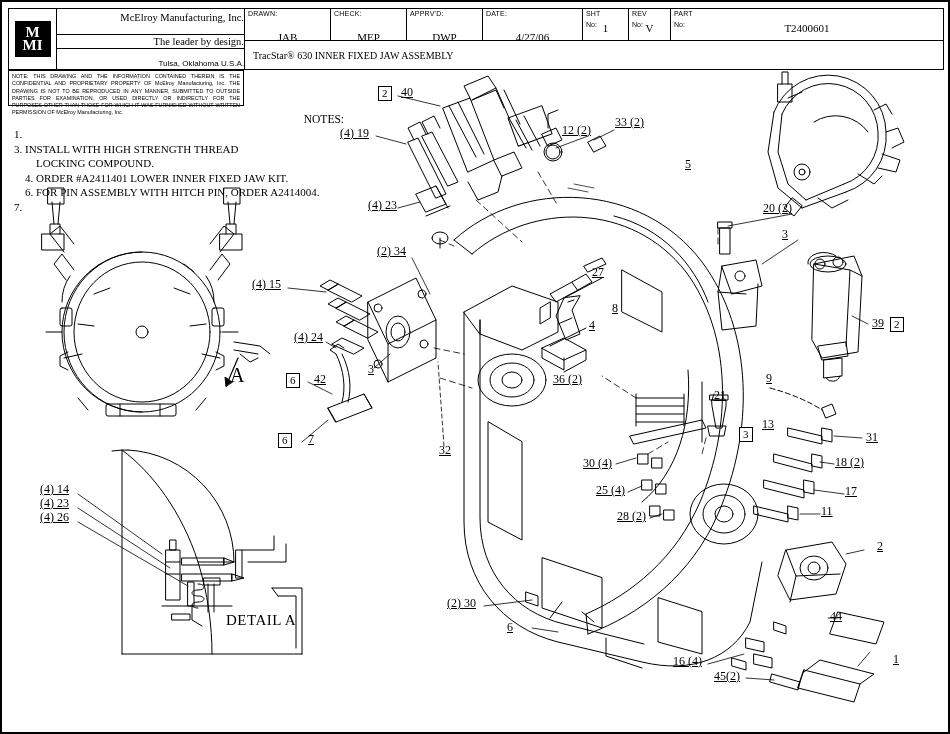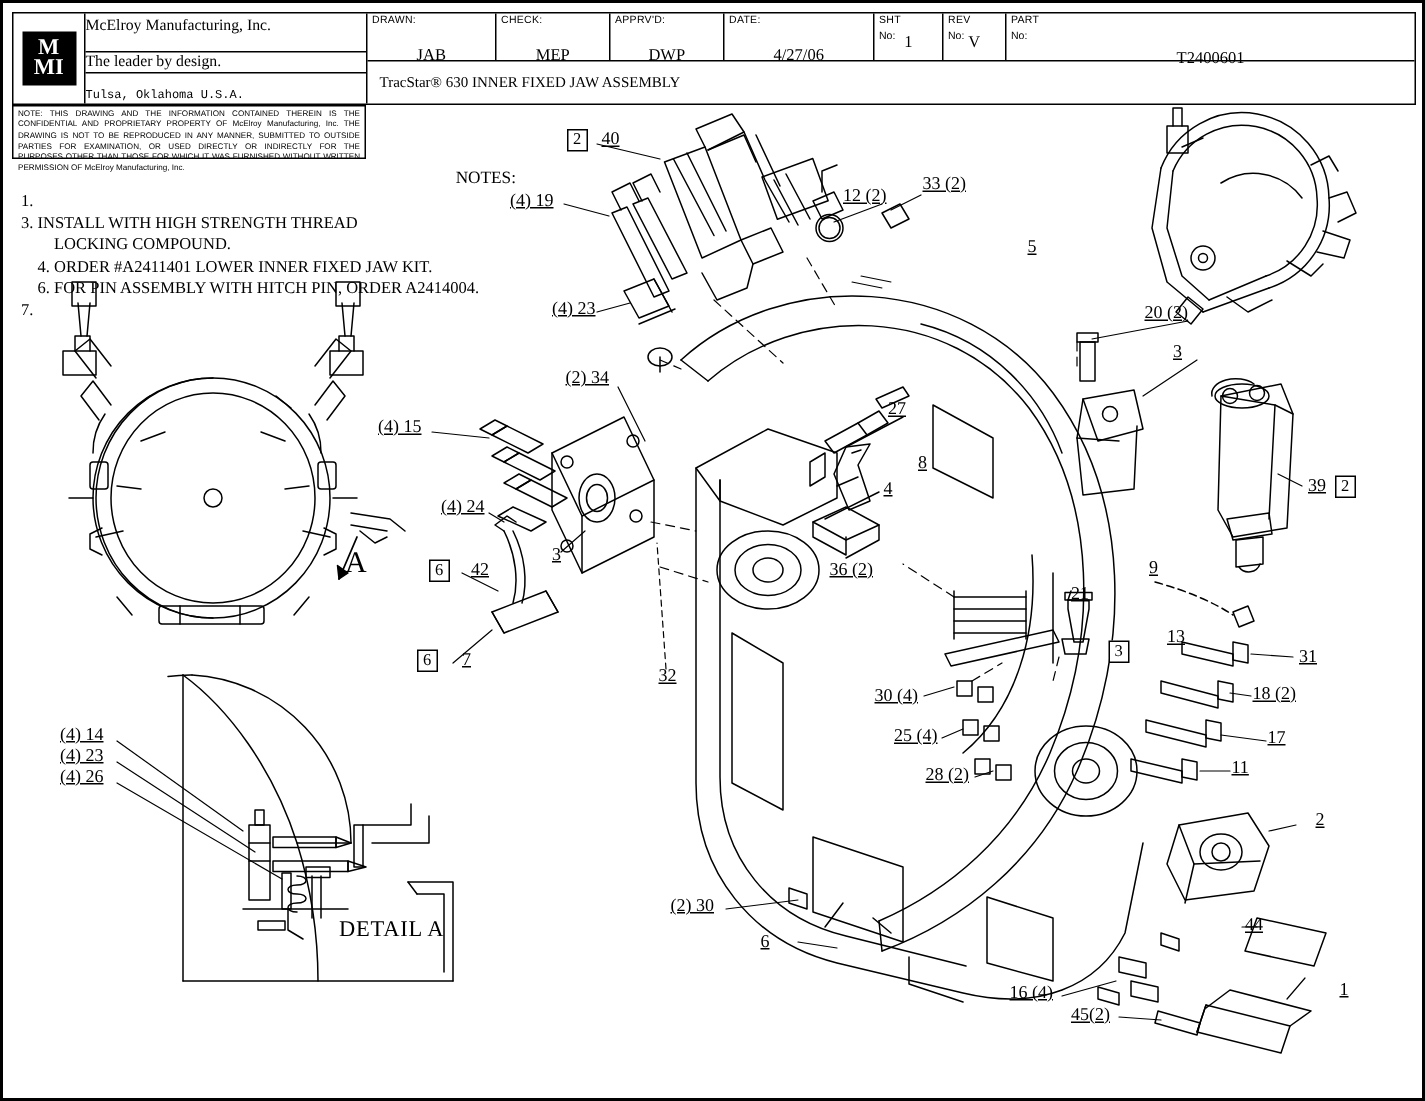--- a/index.html
+++ b/index.html
@@ -56,25 +56,25 @@
     letter-spacing: 0px;
   }
   .tb-company {
     width: 188px;
     border-right: 1.5px solid #000;
     box-sizing: border-box;
     display: flex;
     flex-direction: column;
     justify-content: space-between;
     padding: 3px 0 1px 0;
-    text-align: left;
+    text-align: right;
   }
   .tb-company .c1 { font-size: 10.5px; font-family: "Liberation Serif", serif; }
   .tb-company .c2 { font-size: 10.5px; font-family: "Liberation Serif", serif; border-top: 1px solid #000; border-bottom: 1px solid #000; padding: 1px 0;}
-  .tb-company .c3 { font-size: 8px; font-family: Liberation Mono, monospace; }
+  .tb-company .c3 { font-size: 8px; font-family: Liberation Sans, sans-serif; }
   .tb-right {
     flex: 1;
     display: flex;
     flex-direction: column;
   }
   .tb-fields {
     height: 31px;
     display: flex;
     border-bottom: 1.5px solid #000;
   }
@@ -212,21 +212,21 @@
           <div class="val" style="margin-top:5px">1</div>
         </div>
         <div class="tb-f narrow" style="width:42px">
           <div class="lab">REV</div>
           <div class="lab2">No:</div>
           <div class="val" style="margin-top:5px">V</div>
         </div>
         <div class="tb-f narrow" style="flex:1">
           <div class="lab">PART</div>
           <div class="lab2">No:</div>
-          <div class="val" style="margin-top:16px">T2400601</div>
+          <div class="val" style="margin-top:5px">T2400601</div>
         </div>
       </div>
       <div class="tb-title">TracStar® 630 INNER FIXED JAW ASSEMBLY</div>
     </div>
   </div>
 
   <div class="proprietary">NOTE: THIS DRAWING AND THE INFORMATION CONTAINED THEREIN IS THE CONFIDENTIAL AND PROPRIETARY PROPERTY OF McElroy Manufacturing, Inc. THE DRAWING IS NOT TO BE REPRODUCED IN ANY MANNER, SUBMITTED TO OUTSIDE PARTIES FOR EXAMINATION, OR USED DIRECTLY OR INDIRECTLY FOR THE PURPOSES OTHER THAN THOSE FOR WHICH IT WAS FURNISHED WITHOUT WRITTEN PERMISSION OF McElroy Manufacturing, Inc.</div>
 
   <div class="notes">
     <div class="nhead">NOTES:</div>
@@ -569,21 +569,21 @@
     <span class="lbl" style="left:590px; top:263px">27</span>
     <span class="lbl" style="left:610px; top:299px">8</span>
     <span class="lbl" style="left:587px; top:316px">4</span>
     <span class="lbl" style="left:870px; top:314px">39</span>
     <span class="lbl" style="left:292px; top:328px">(4) 24</span>
     <span class="lbl" style="left:312px; top:370px">42</span>
     <span class="lbl" style="left:366px; top:360px">3</span>
     <span class="lbl" style="left:551px; top:370px">36 (2)</span>
     <span class="lbl" style="left:764px; top:369px">9</span>
     <span class="lbl" style="left:712px; top:386px">21</span>
-    <span class="lbl" style="left:776px; top:415px">13</span>
+    <span class="lbl" style="left:760px; top:415px">13</span>
     <span class="lbl" style="left:306px; top:430px">7</span>
     <span class="lbl" style="left:437px; top:441px">32</span>
     <span class="lbl" style="left:864px; top:428px">31</span>
     <span class="lbl" style="left:581px; top:454px">30 (4)</span>
     <span class="lbl" style="left:833px; top:453px">18 (2)</span>
     <span class="lbl" style="left:594px; top:481px">25 (4)</span>
     <span class="lbl" style="left:843px; top:482px">17</span>
     <span class="lbl" style="left:615px; top:507px">28 (2)</span>
     <span class="lbl" style="left:819px; top:502px">11</span>
     <span class="lbl" style="left:38px;  top:480px">(4) 14</span>

